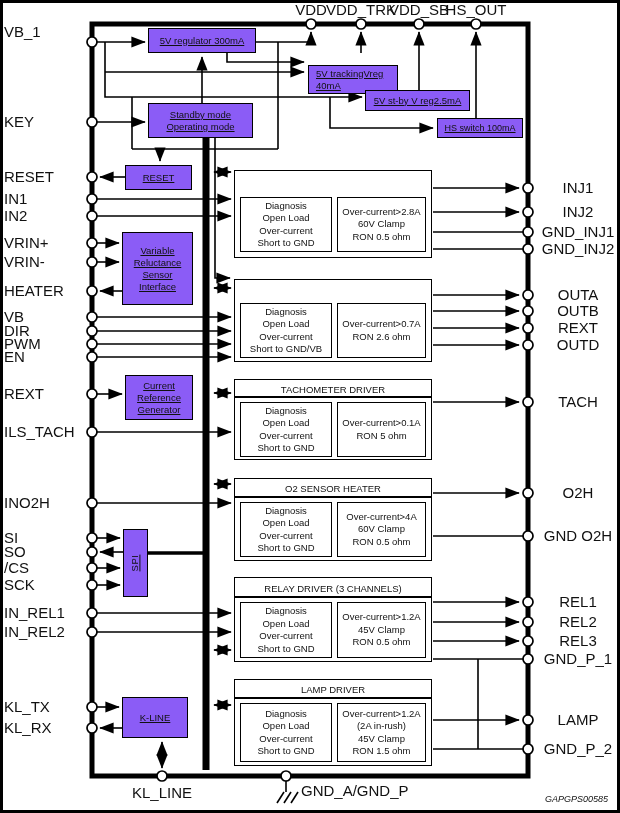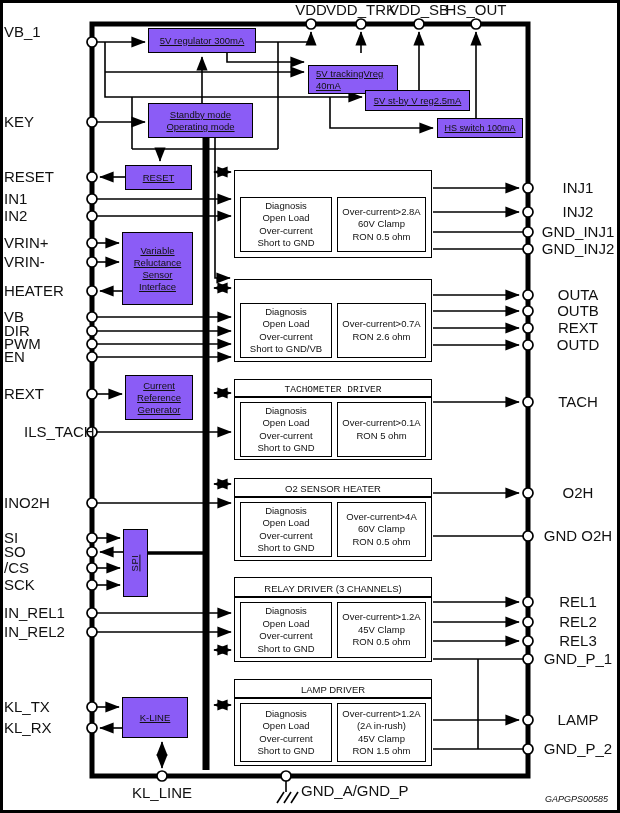--- a/index.html
+++ b/index.html
@@ -236,21 +236,21 @@
       <div>Over-current</div>
       <div>Short to GND/VB</div>
     </div>
   <div class="d-box" style="left:102px; top:23px; width:89px; height:55px;">
       <div>Over-current&gt;0.7A</div>
       <div>RON 2.6 ohm</div>
     </div>
 </div>
 
 <div class="driver" style="top:379px; height:81px;">
-  <div class="d-title" style="height:16px;font-family:Liberation Mono, monospace;">TACHOMETER DRIVER</div>
+  <div class="d-title" style="height:16px;">TACHOMETER DRIVER</div>
   <div class="d-box" style="left:5px; top:22px; width:92px; height:55px;">
       <div>Diagnosis</div>
       <div>Open Load</div>
       <div>Over-current</div>
       <div>Short to GND</div>
     </div>
   <div class="d-box" style="left:102px; top:22px; width:89px; height:55px;">
       <div>Over-current&gt;0.1A</div>
       <div>RON 5 ohm</div>
     </div>
@@ -313,21 +313,21 @@
 <div class="pin-label pl-left" style="top:193px;">IN1</div>
 <div class="pin-label pl-left" style="top:210px;">IN2</div>
 <div class="pin-label pl-left" style="top:237px;">VRIN+</div>
 <div class="pin-label pl-left" style="top:256px;">VRIN-</div>
 <div class="pin-label pl-left" style="top:285px;">HEATER</div>
 <div class="pin-label pl-left" style="top:311px;">VB</div>
 <div class="pin-label pl-left" style="top:325px;">DIR</div>
 <div class="pin-label pl-left" style="top:338px;">PWM</div>
 <div class="pin-label pl-left" style="top:351px;">EN</div>
 <div class="pin-label pl-left" style="top:388px;">REXT</div>
-<div class="pin-label pl-left" style="top:426px;margin-left:20px;">ILS_TACH</div>
+<div class="pin-label pl-left" style="top:426px;">ILS_TACH</div>
 <div class="pin-label pl-left" style="top:497px;">INO2H</div>
 <div class="pin-label pl-left" style="top:532px;">SI</div>
 <div class="pin-label pl-left" style="top:546px;">SO</div>
 <div class="pin-label pl-left" style="top:562px;">/CS</div>
 <div class="pin-label pl-left" style="top:579px;">SCK</div>
 <div class="pin-label pl-left" style="top:607px;">IN_REL1</div>
 <div class="pin-label pl-left" style="top:626px;">IN_REL2</div>
 <div class="pin-label pl-left" style="top:701px;">KL_TX</div>
 <div class="pin-label pl-left" style="top:722px;">KL_RX</div>
 

